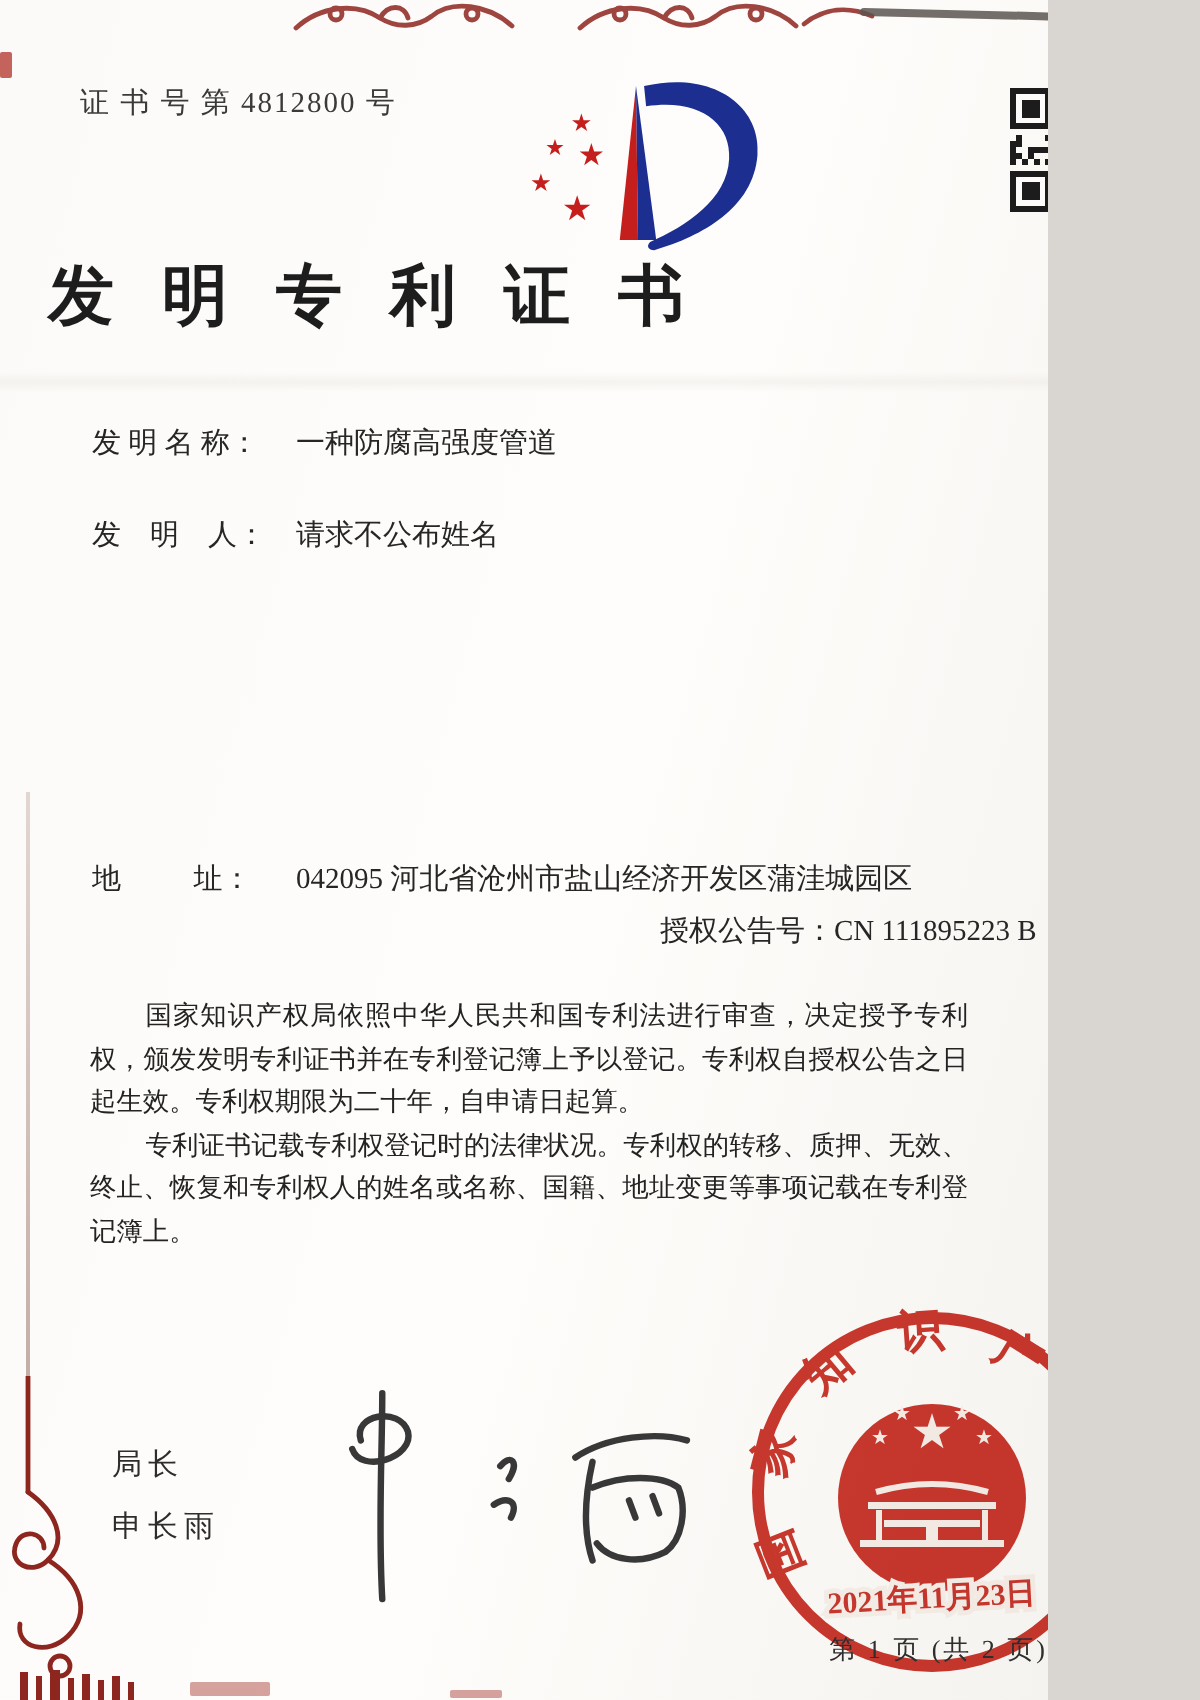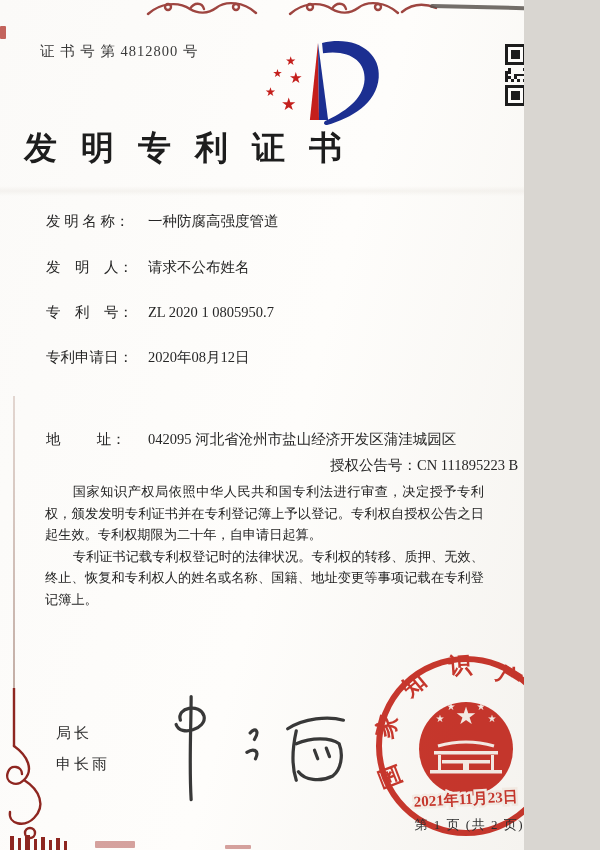--- a/index.html
+++ b/index.html
@@ -22,21 +22,21 @@
   .qr{position:absolute;left:505px;top:44px;width:62px;height:62px;}
   .title{position:absolute;left:0;right:0;top:126px;
     font-size:33px;font-weight:bold;letter-spacing:24px;text-indent:24px;
     color:#1d1d1d;}
   
   .field{position:absolute;left:46px;font-size:14.5px;white-space:nowrap;}
   .f-label{display:inline-block;width:102px;white-space:pre;color:#262626;}
   .f-value{color:#262626;text-align:right;}
   .grant-no{position:absolute;left:330px;top:456px;font-size:14.5px;white-space:nowrap;}
   
-  .body-text{position:absolute;left:45px;right:40px;top:481px;}
+  .body-text{position:absolute;left:45px;right:40px;top:497px;}
   .body-text p{margin:0;text-indent:2.1em;font-size:13.2px;line-height:21.5px;
     text-align:justify;color:#232323;}
   
   .director{position:absolute;left:56px;top:718px;font-size:15px;
     letter-spacing:3px;line-height:31px;color:#2d2d2d;}
   .signature{position:absolute;left:148px;top:688px;width:215px;height:118px;}
   .seal{position:absolute;left:372px;top:652px;width:188px;height:188px;
     mix-blend-mode:multiply;opacity:.92;}
   .footer{position:absolute;left:0;right:0;top:816px;text-align:right;
     font-size:13px;letter-spacing:1.5px;color:#2e2e2e;}
@@ -232,26 +232,20 @@
   </div>
 
   <div class="title">发明专利证书</div>
 
   <div class="field" style="top:212px">
     <span class="f-label">发 明 名 称：</span><span class="f-value">一种防腐高强度管道</span>
   </div>
   <div class="field" style="top:258px">
     <span class="f-label">发    明    人：</span><span class="f-value">请求不公布姓名</span>
   </div>
-  <div class="field" style="top:303px">
-    <span class="f-label">专    利    号：</span><span class="f-value">ZL 2020 1 0805950.7</span>
-  </div>
-  <div class="field" style="top:348px">
-    <span class="f-label">专利申请日：</span><span class="f-value">2020年08月12日</span>
-  </div>
   <div class="field" style="top:430px">
     <span class="f-label">地          址：</span><span class="f-value">042095 河北省沧州市盐山经济开发区蒲洼城园区</span>
   </div>
   <div class="grant-no">
     <span class="f-label" style="width:auto">授权公告号：</span><span class="f-value">CN 111895223 B</span>
   </div>
 
   <div class="body-text">
     <p>国家知识产权局依照中华人民共和国专利法进行审查，决定授予专利权，颁发发明专利证书并在专利登记簿上予以登记。专利权自授权公告之日起生效。专利权期限为二十年，自申请日起算。</p>
     <p>专利证书记载专利权登记时的法律状况。专利权的转移、质押、无效、终止、恢复和专利权人的姓名或名称、国籍、地址变更等事项记载在专利登记簿上。</p>

